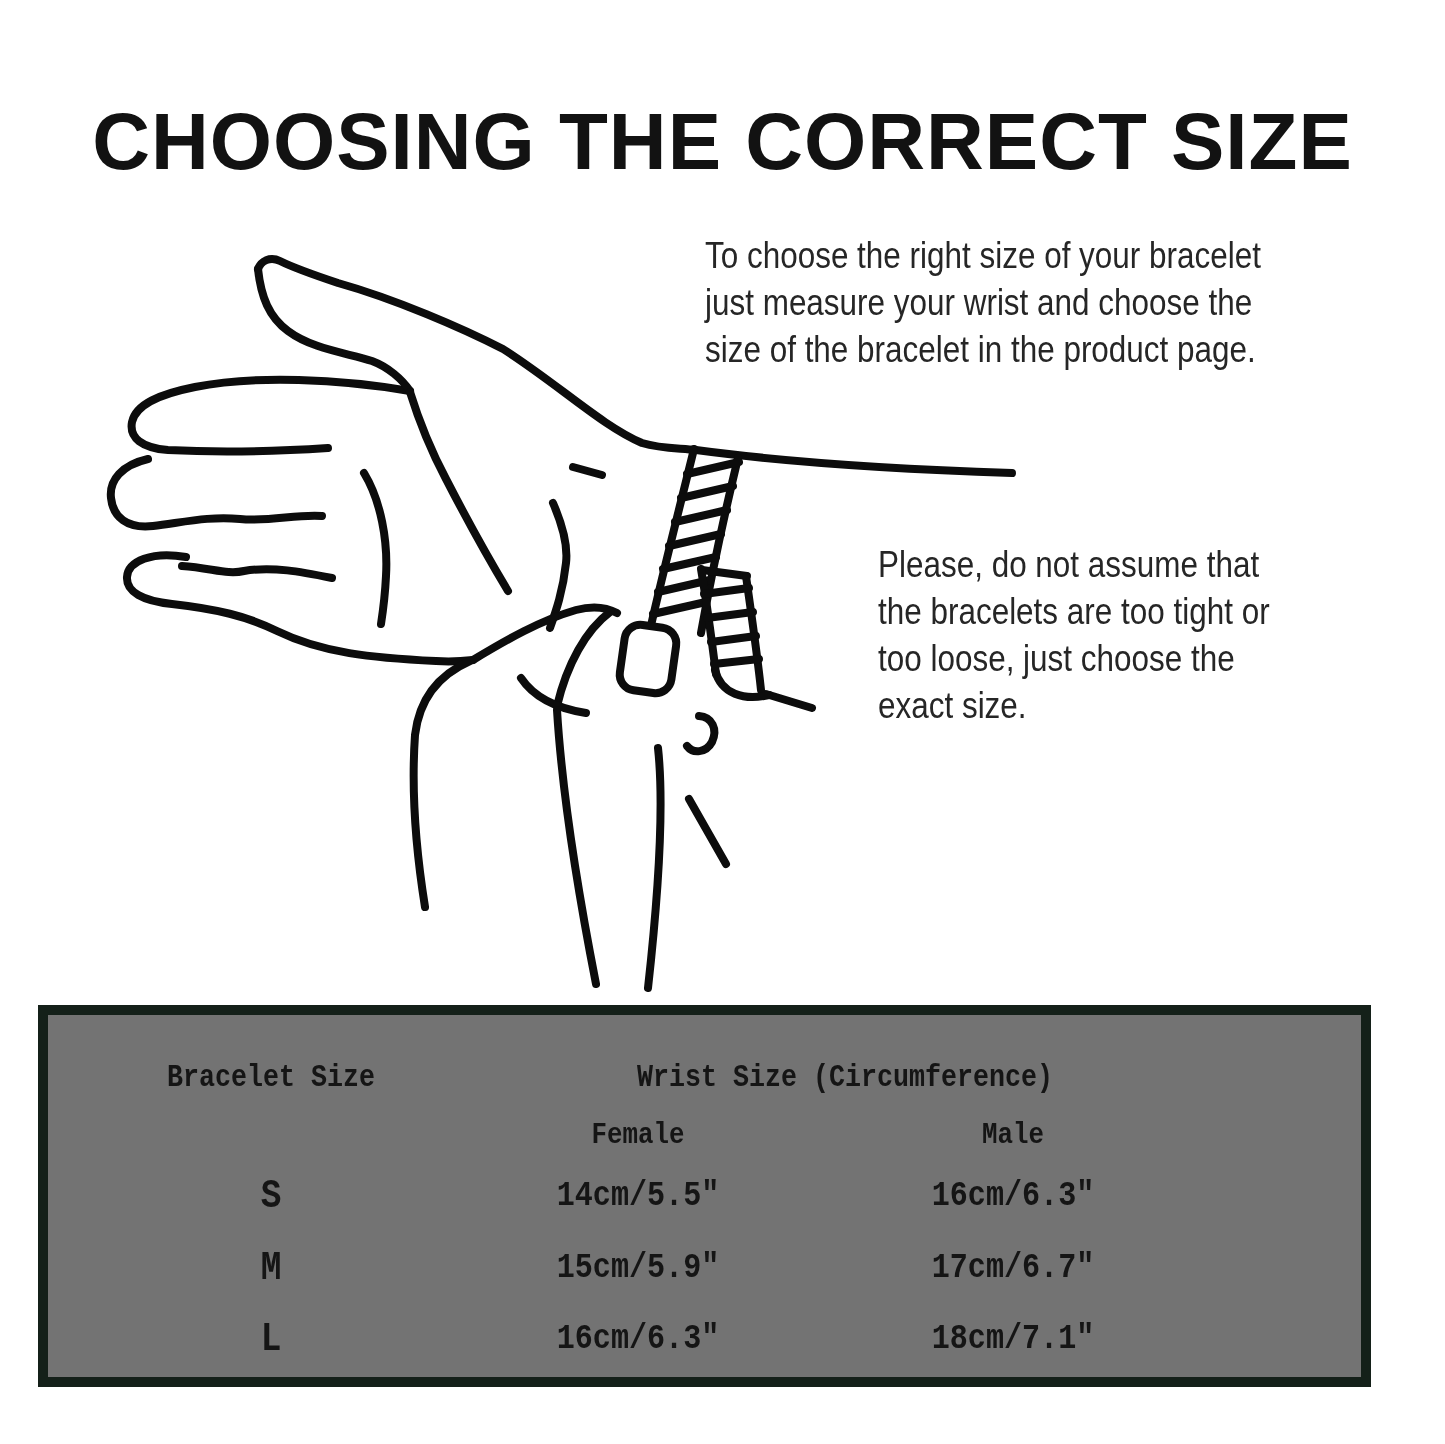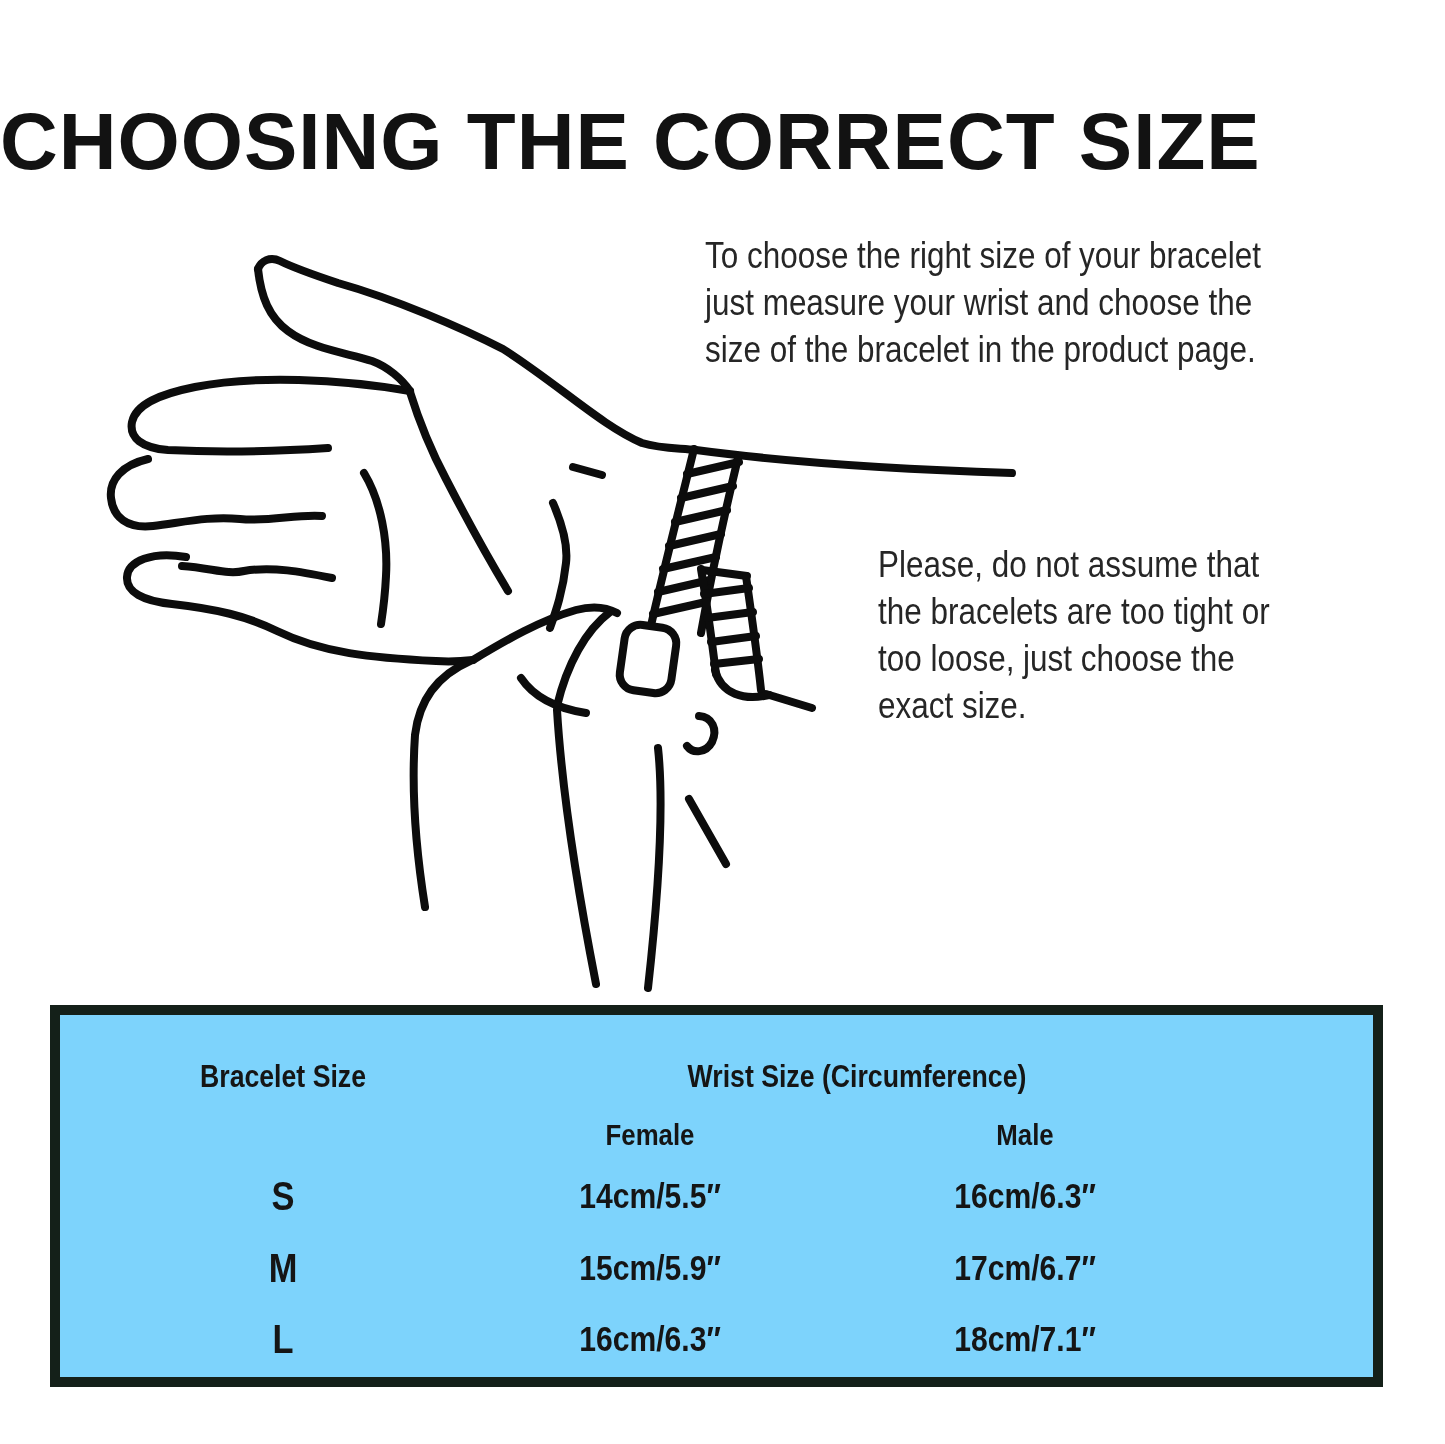--- a/index.html
+++ b/index.html
@@ -7,45 +7,46 @@
     width:1445px;height:1444px;
     background:#ffffff;
     position:relative;
     overflow:hidden;
     font-family:"Liberation Sans","DejaVu Sans",sans-serif;
     color:#1b1b1b;
   }
   .page-title{
     position:absolute;
     left:0;top:96px;width:1445px;
-    text-align:left;
+    text-align:center;
     font-size:80px;
     font-weight:900;
     letter-spacing:1px;
     color:#121212;
     white-space:nowrap;
   }
   .para{
     position:absolute;
     font-size:37px;
     line-height:47px;
     color:#262626;
     transform:scaleX(0.85);
     transform-origin:left top;
     white-space:nowrap;
   }
   .para-intro{left:705px;top:232px;}
   .para-note{left:878px;top:541px;}
   .illustration{position:absolute;left:0;top:0;pointer-events:none;}
   .size-table{
     position:absolute;
-    left:50px;top:1005px;
+    left:38px;top:1005px;
     width:1313px;height:362px;
     border:10px solid #142019;
-    background:#7dd3fc;
+    background:#737373;
+    font-family:Liberation Mono, monospace;
   }
   .size-table .cell{
     position:absolute;
     transform:translate(-50%,-50%) scaleX(0.86);
     white-space:nowrap;
     color:#151515;
     font-weight:bold;
   }
   .t-head{font-size:31px;}
   .t-sub{font-size:30px;}

